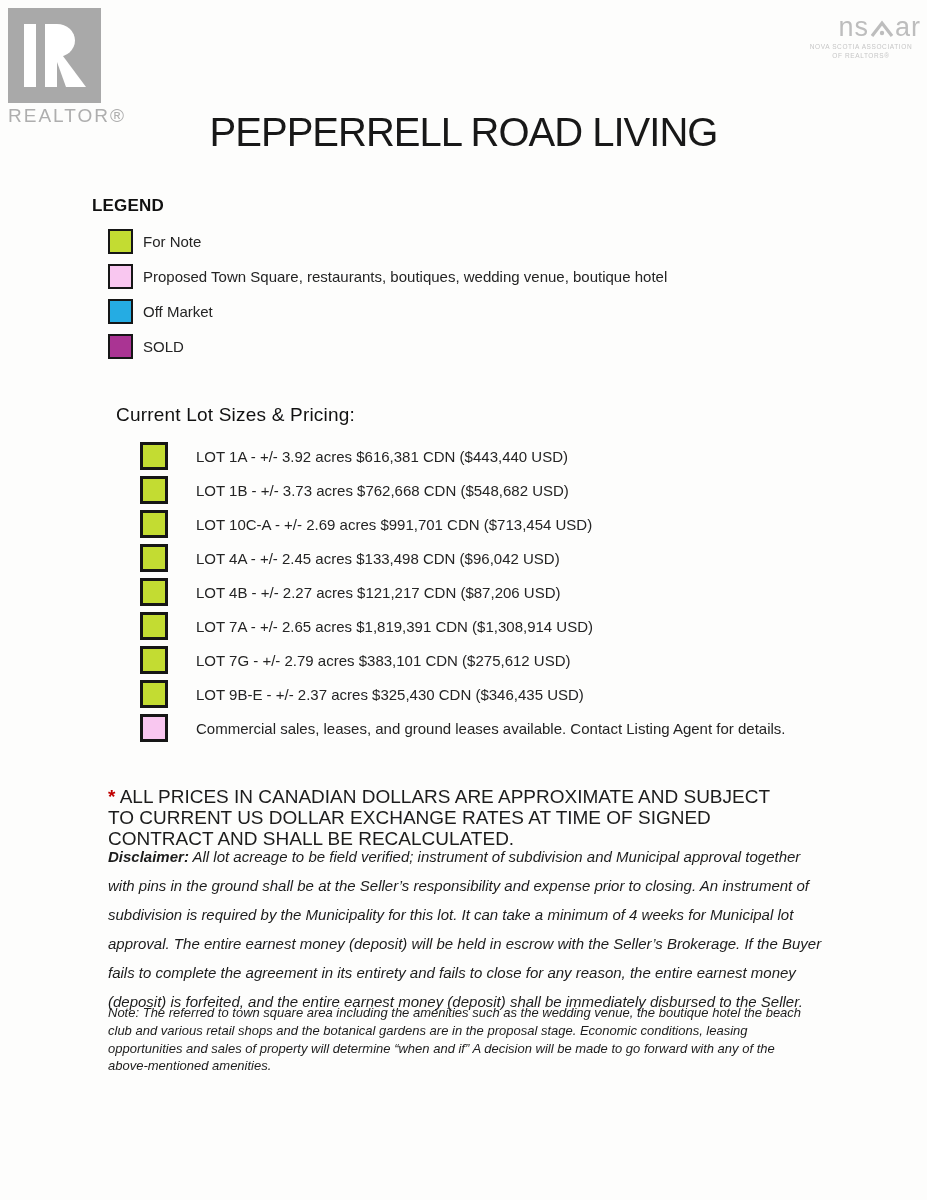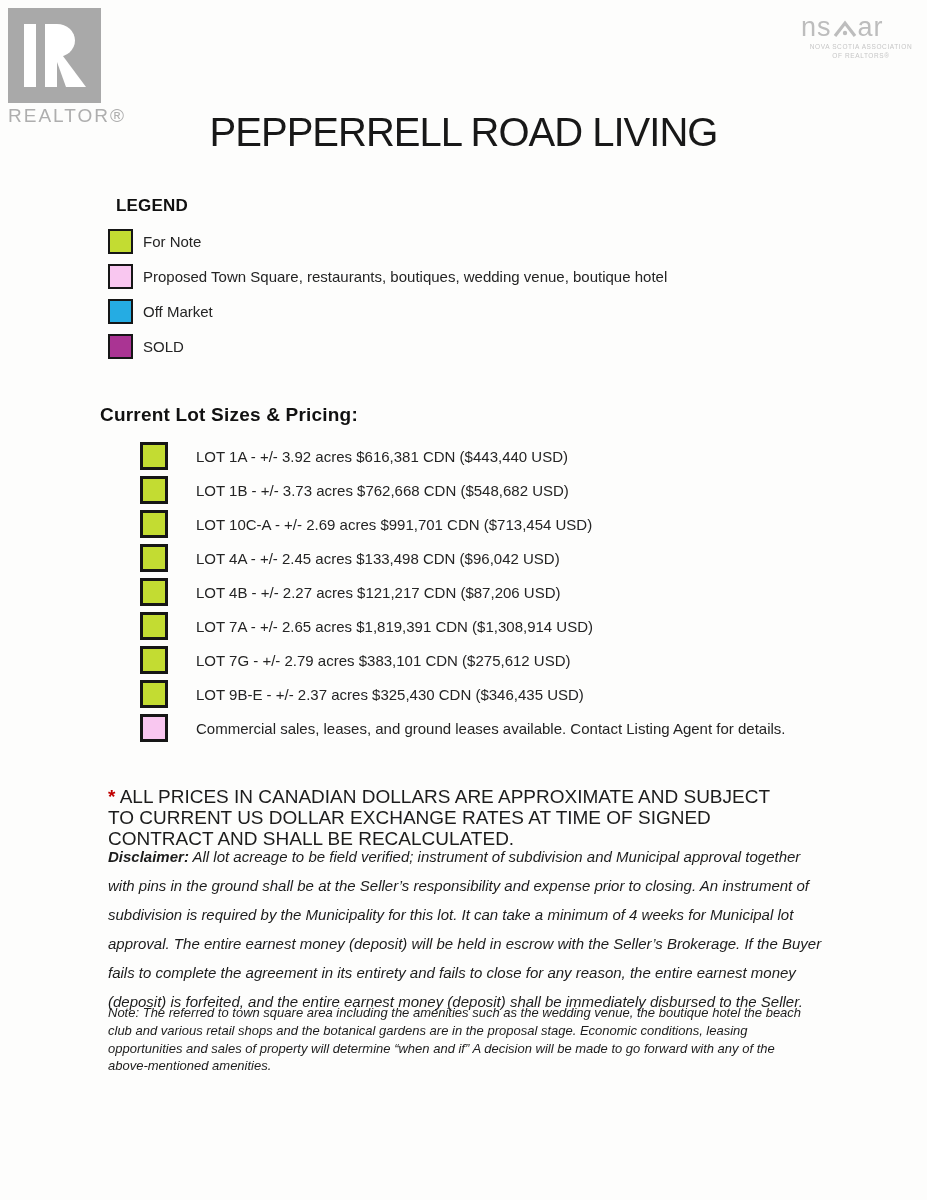--- a/index.html
+++ b/index.html
@@ -10,44 +10,44 @@
   }
   
   .realtor-logo { position:absolute; left:8px; top:8px; width:100px; }
   .realtor-logo svg { display:block; }
   .realtor-word {
     margin-top:2px; font-size:19px; letter-spacing:2px; color:#aeaeae;
     font-weight:400; white-space:nowrap;
   }
   
   .nsar-logo { position:absolute; right:6px; top:14px; width:120px; text-align:center; color:#bdbdbd; }
-  .nsar-word { display:flex; align-items:flex-end; justify-content:flex-start; gap:1px;
+  .nsar-word { display:flex; align-items:flex-end; justify-content:flex-end; gap:1px;
     font-size:27px; font-weight:400; line-height:1; letter-spacing:1px; }
   .nsar-roof { position:relative; top:2px; }
   .nsar-sub { margin-top:2px; font-size:6.5px; letter-spacing:0.6px; color:#c6c6c6; line-height:1.35; }
   
   .title {
     position:absolute; left:0; right:0; top:110px; text-align:center;
     font-size:40px; font-weight:400; letter-spacing:-1px; color:#181818;
   }
   
   .legend-heading {
-    position:absolute; left:116px; top:196px;
+    position:absolute; left:92px; top:196px;
     font-size:17px; font-weight:700; color:#111; letter-spacing:0.2px;
   }
   .legend-rows { position:absolute; left:108px; top:229px; }
   .legend-row { display:flex; align-items:center; margin-bottom:10px; }
   .legend-swatch {
     width:21px; height:21px; border:2.5px solid #161616; flex:0 0 auto;
   }
   .legend-label { margin-left:10px; font-size:15px; color:#242424; white-space:nowrap; }
   
   .pricing-heading {
-    position:absolute; left:100px; top:404px;
-    font-size:19px; font-weight:700; color:#111; letter-spacing:0.2px;
+    position:absolute; left:116px; top:404px;
+    font-size:19px; font-weight:400; color:#111; letter-spacing:0.2px;
   }
   .pricing-rows { position:absolute; left:108px; top:442px; }
   .pricing-row { display:flex; align-items:center; margin-bottom:6px; height:28px;padding-left:32px; }
   .pricing-swatch {
     width:22px; height:22px; border:3px solid #161616; flex:0 0 auto;
   }
   .pricing-label { margin-left:28px; font-size:15px; color:#242424; white-space:nowrap; }
   
   .price-note {
     position:absolute; left:108px; top:786px; width:690px;

